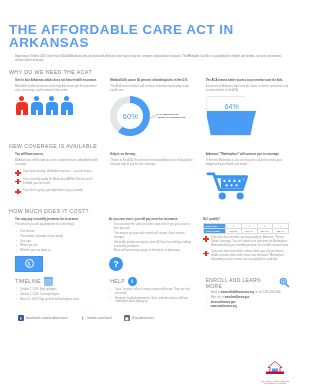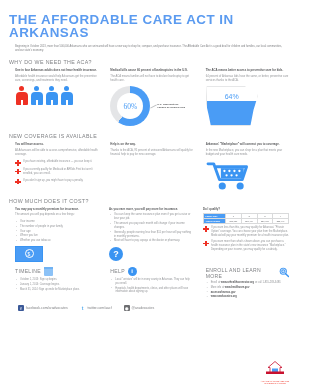--- a/index.html
+++ b/index.html
@@ -4,21 +4,21 @@
 <style>
   * { box-sizing: border-box; margin: 0; padding: 0; }
   body {
     width: 298px; height: 386px;
     background: #ffffff;
     font-family: "Liberation Sans", sans-serif;
     color: #6d6e71;
     overflow: hidden;
     position: relative;
   }
-  .page { padding: 13px 9px 0 9px; }
+  .page { padding: 23px 9px 0 9px; }
 
   h1.title {
     font-size: 13.4px;
     font-weight: bold;
     color: #5b9bf0;
     letter-spacing: 0.5px;
     line-height: 1;
     margin-bottom: 5px;
   }
   .intro {
@@ -254,21 +254,21 @@
             <div class="head"></div>
             <div class="body-sh"></div>
           </div>
       </div>
     </div>
 
     <div class="col">
       <div class="sub">Medical bills cause 60 percent of bankruptcies in the U.S.</div>
       <div class="body">The ACA means families will not have to declare bankruptcy to get health care.</div>
       <div class="donut-wrap" style="display:flex;align-items:center;">
-        <div class="donut" id="donut60" style="background: conic-gradient(rgb(74, 156, 245) 0deg, rgb(74, 156, 245) 60%, rgb(228, 229, 231) 60%, rgb(228, 229, 231) 100%); font-family: Liberation Serif, serif;">
+        <div class="donut" id="donut60" style="background: conic-gradient(rgb(74, 156, 245) 0deg, rgb(74, 156, 245) 60%, rgb(228, 229, 231) 60%, rgb(228, 229, 231) 100%);">
           <span class="val">60%</span>
         </div>
         <div class="leader"></div>
         <div class="donut-note">U.S. bankruptcies caused by medical bills</div>
       </div>
     </div>
 
     <div class="col">
       <div class="sub">The ACA means better access to preventive care for kids.</div>
       <div class="body">64 percent of Arkansas kids have the same, or better, preventive care services thanks to the ACA.</div>

